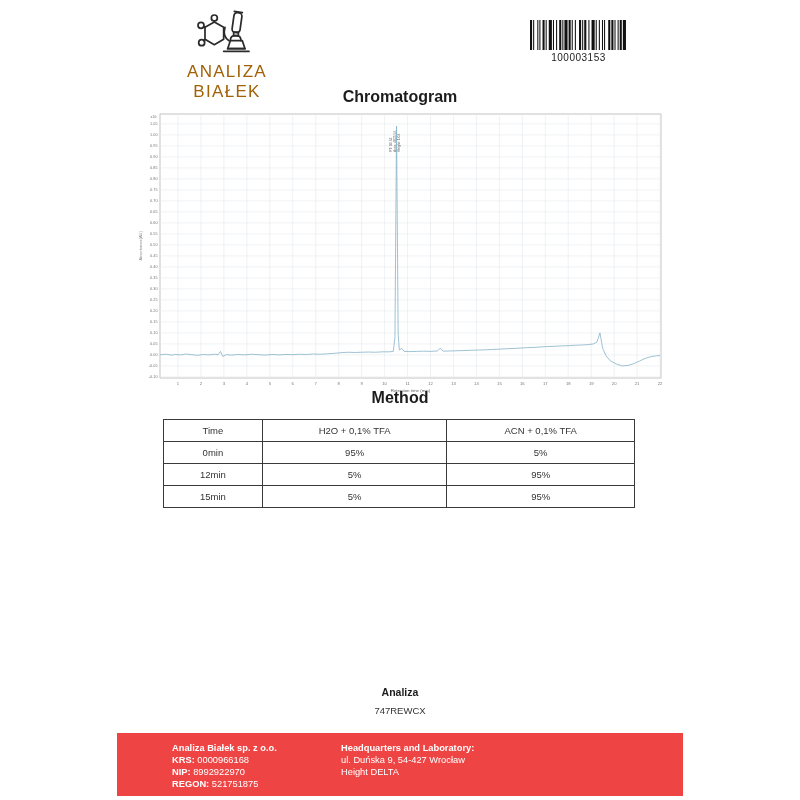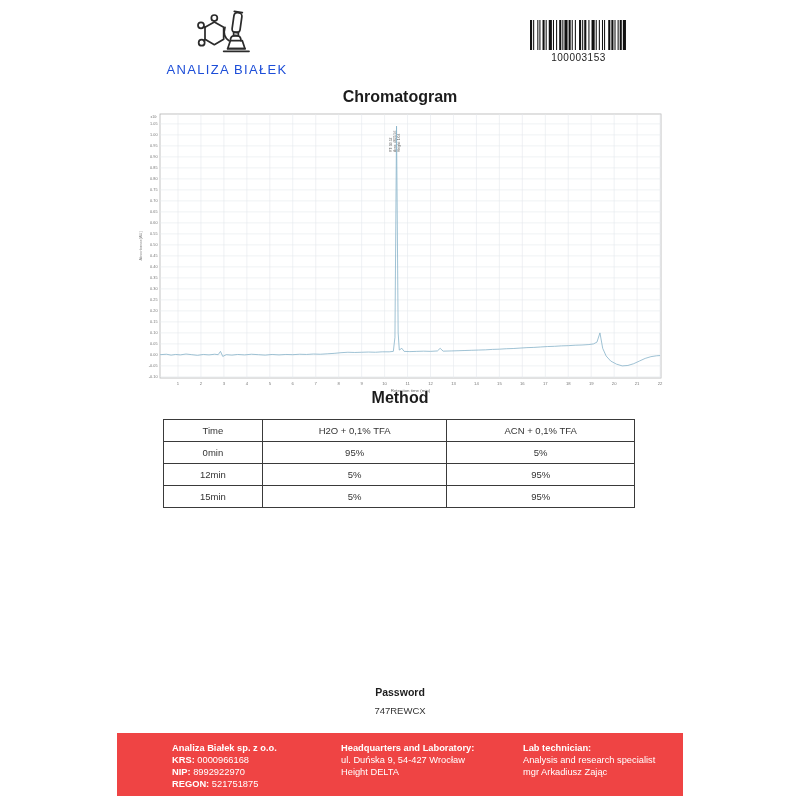--- a/index.html
+++ b/index.html
@@ -6,21 +6,21 @@
   html,body { background:#888; }
   body { font-family:"Liberation Sans", sans-serif; }
   .page {
     position:relative; width:800px; height:800px; margin:0 auto;
     background:#ffffff; overflow:hidden;
   }
   
   .logo-icon { position:absolute; left:191px; top:10px; width:68px; height:52px; }
   .logo-text {
     position:absolute; left:155px; top:62px; width:144px; text-align:center;
-    font-size:13px; letter-spacing:1.3px; color:#1d4ed8;
+    font-size:17px; letter-spacing:1.3px; color:#a16207;
   }
   .barcode { position:absolute; left:530px; top:20px; width:97px; }
   .barcode svg { display:block; width:97px; height:30px; }
   .barcode-number { text-align:center; font-size:10px; color:#222; letter-spacing:0.5px; margin-top:2px; }
   
   .h-title { position:absolute; left:0; width:800px; text-align:center; font-size:16px; font-weight:bold; color:#1c1c1c; }
   .chromo-title { top:88px; }
   .method-title { top:389px; }
   
   .chart { position:absolute; left:136px; top:108px; width:536px; height:286px; }
@@ -236,41 +236,34 @@
           <td>95%</td>
         </tr>
         <tr>
           <td>15min</td>
           <td>5%</td>
           <td>95%</td>
         </tr>
       </tbody>
   </table>
 
-  <div class="password-label">Password</div>
+  <div class="password-label">Analiza</div>
   <div class="password-value">747REWCX</div>
 
   <div class="footer" id="footer-band" style="background: #ef4444;">
     <div class="f-col f-col1">
       <div class="f-title">Analiza Białek sp. z o.o.</div>
       <div id="f-company-ids">
           <div class="f-line"><b>KRS:</b> 0000966168</div>
           <div class="f-line"><b>NIP:</b> 8992922970</div>
           <div class="f-line"><b>REGON:</b> 521751875</div>
         </div>
     </div>
     <div class="f-col f-col2">
       <div class="f-title">Headquarters and Laboratory:</div>
       <div id="f-hq-lines">
           <div class="f-line">ul. Duńska 9, 54-427 Wrocław</div>
           <div class="f-line">Height DELTA</div>
         </div>
     </div>
-    <div class="f-col f-col3">
-      <div class="f-title">Lab technician:</div>
-      <div id="f-tech-lines">
-          <div class="f-line">Analysis and research specialist</div>
-          <div class="f-line">mgr Arkadiusz Zając</div>
-        </div>
-    </div>
   </div>
 
 </div>
 
 </body></html>

